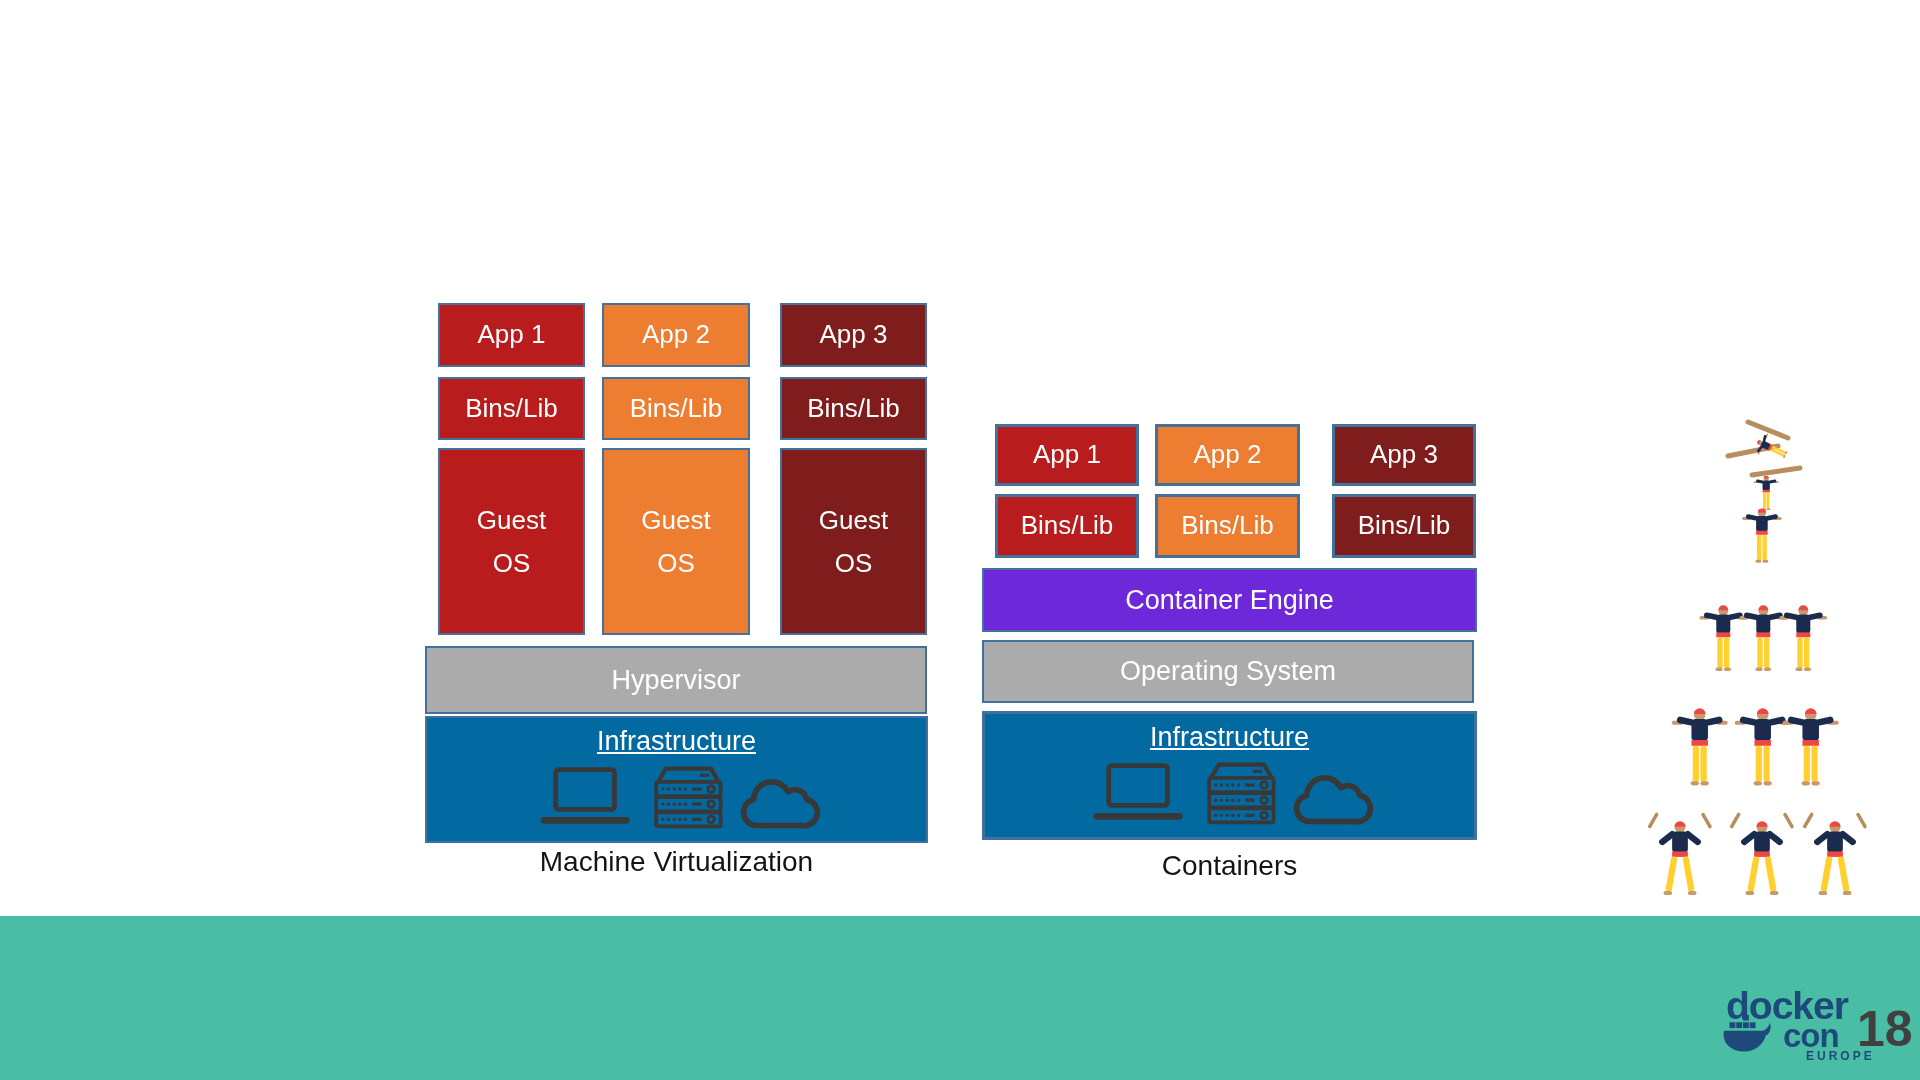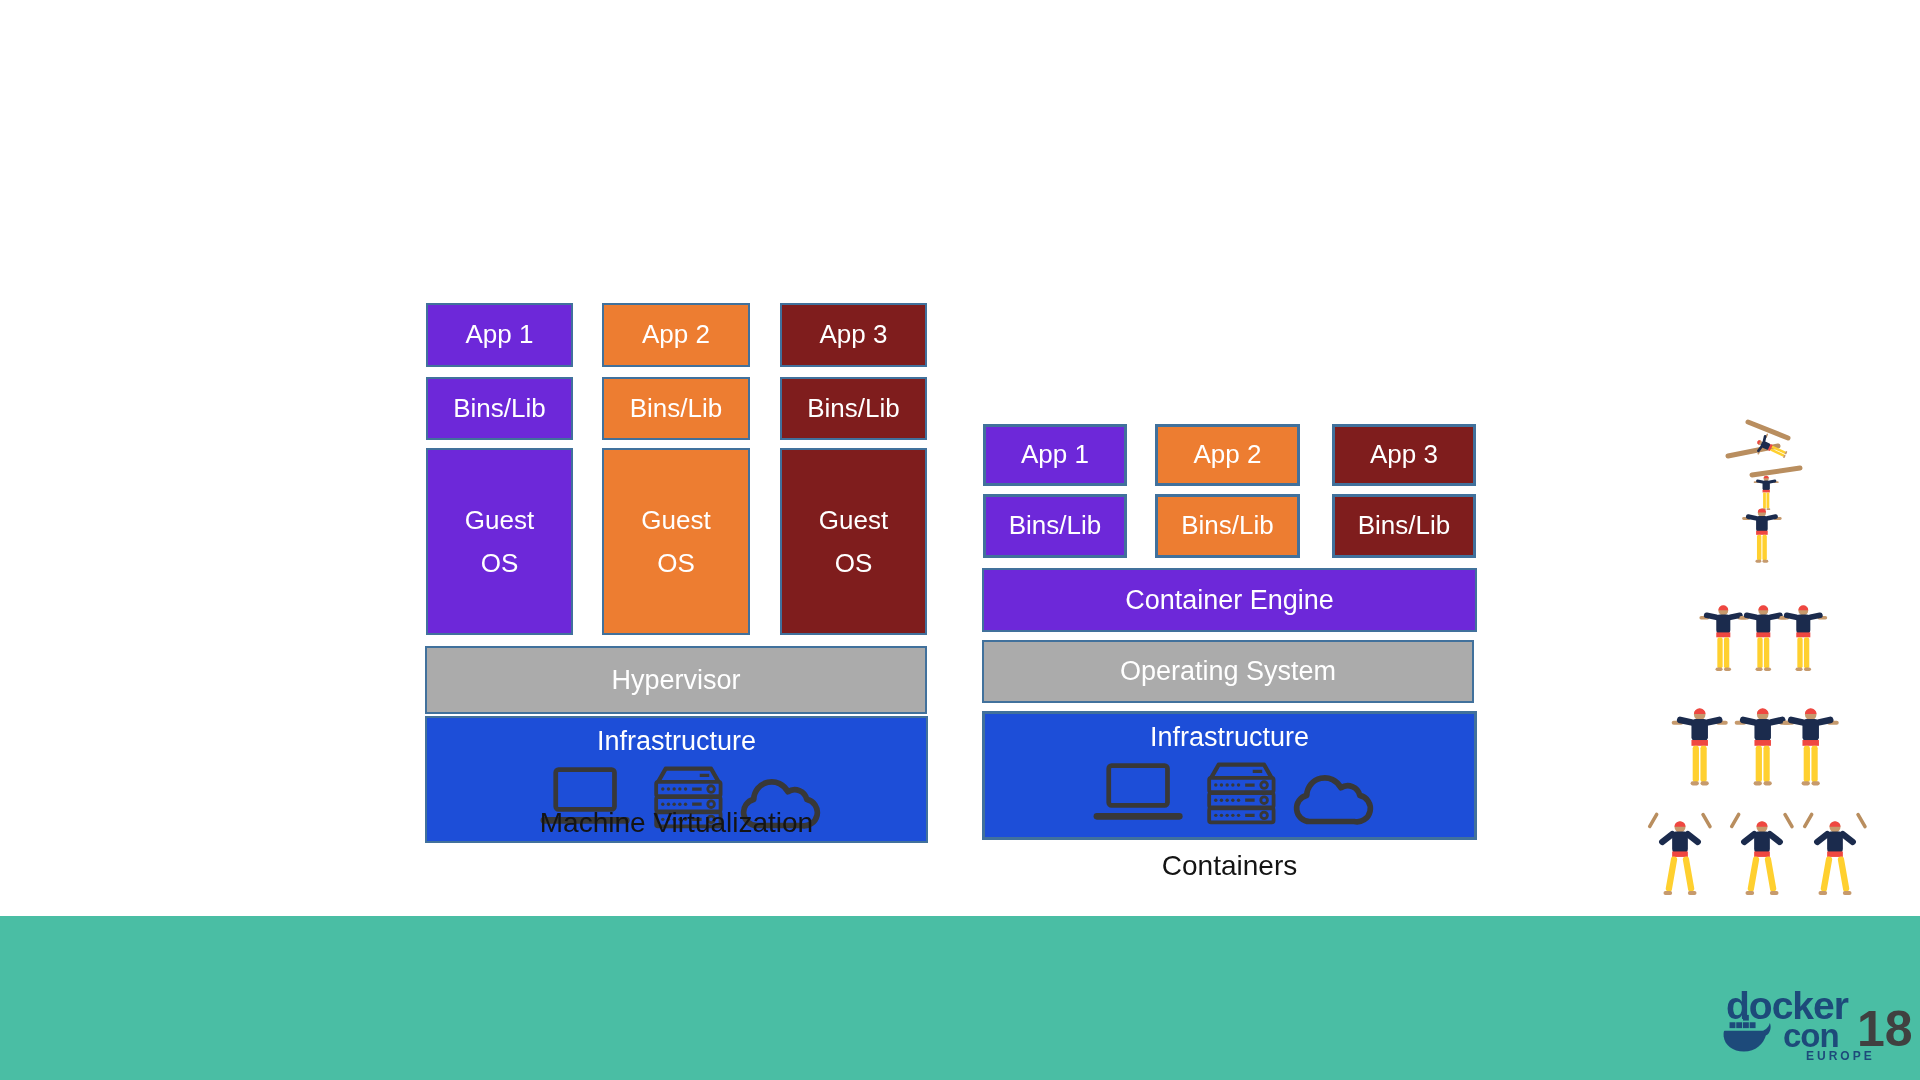--- a/index.html
+++ b/index.html
@@ -3,26 +3,26 @@
 <meta charset="utf-8">
 <style>
   html,body{margin:0;padding:0;background:#fff;}
   .slide{position:relative;width:1920px;height:1080px;background:#fff;overflow:hidden;
          font-family:"Liberation Sans",sans-serif;}
   
   .box{position:absolute;box-sizing:border-box;border:2px solid #41719C;color:#fff;
        display:flex;align-items:center;justify-content:center;text-align:center;
        font-size:26px;line-height:1.2;}
   .b3{border-width:3px;}
-  .fill-green{background:#6d28d9;}
+  .fill-green{background:#b91c1c;margin-left:12px;}
   .fill-orange{background:#ED7D31;}
   .fill-red{background:#7f1d1d;}
   .fill-blue{background:#6d28d9;}
   .fill-gray{background:#ABABAB;}
-  .fill-dark{background:#1d4ed8;}
+  .fill-dark{background:#0369a1;text-decoration:underline;}
   .bar{font-size:27px;}
   .pre{white-space:pre-line;line-height:1.65;}
   .infra{flex-direction:column;justify-content:flex-start;padding-top:7px;}
   .infra-title{font-size:27px;line-height:1.25;}
   .infra-icons{width:330px;height:72px;margin-top:4px;}
   .diagram-label{position:absolute;color:#141414;font-size:28px;text-align:center;}
   
   .band{position:absolute;left:0;top:916px;width:1920px;height:164px;background:#4ABEA4;}
   
   .pyramid{position:absolute;left:1628px;top:418px;width:276px;height:512px;}
@@ -149,21 +149,21 @@
 
     <div class="box fill-dark infra" style="left:425px;top:716px;width:503px;height:127px">
       <span class="infra-title">Infrastructure</span>
       <svg class="infra-icons" viewBox="0 0 300 76">
         <use href="#sym-laptop" x="2" y="4" width="110" height="70"></use>
         <use href="#sym-server" x="122" y="2" width="80" height="70"></use>
         <use href="#sym-cloud" x="212" y="10" width="92" height="62"></use>
       </svg>
     </div>
 
-    <div class="diagram-label" style="left:425px;top:807px;width:503px">Machine Virtualization</div>
+    <div class="diagram-label" style="left:425px;top:846px;width:503px">Machine Virtualization</div>
   </section>
 
   <section>
     <div class="box b3 fill-green" style="left:983px;top:424px;width:144px;height:62px">App 1</div>
     <div class="box b3 fill-orange" style="left:1155px;top:424px;width:145px;height:62px">App 2</div>
     <div class="box b3 fill-red" style="left:1332px;top:424px;width:144px;height:62px">App 3</div>
 
     <div class="box b3 fill-green" style="left:983px;top:494px;width:144px;height:64px">Bins/Lib</div>
     <div class="box b3 fill-orange" style="left:1155px;top:494px;width:145px;height:64px">Bins/Lib</div>
     <div class="box b3 fill-red" style="left:1332px;top:494px;width:144px;height:64px">Bins/Lib</div>

